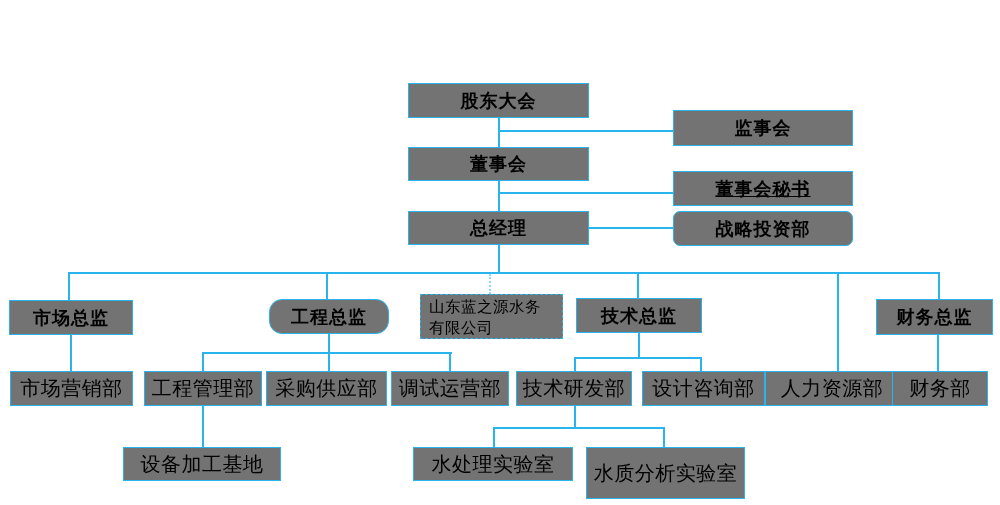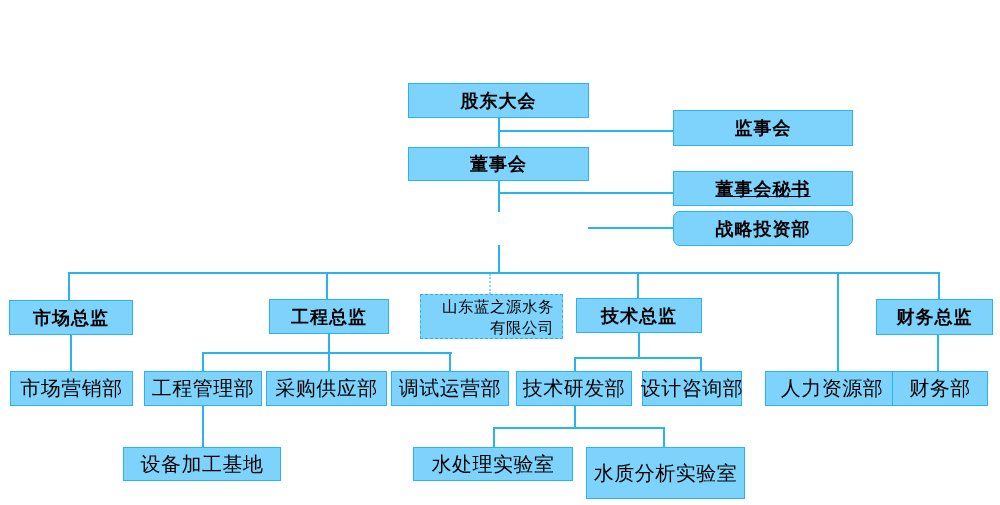--- a/index.html
+++ b/index.html
@@ -2,23 +2,23 @@
 <html style="--line: #2ab4ee; --line-light: #8ed9f6; --text: #000000; --background: #ffffff;"><head>
 <meta charset="utf-8">
 <style>
   html,body{margin:0;padding:0;background:#fff;}
   .canvas{
     position:relative;width:1000px;height:505px;background:var(--background,#fff);
     font-family:"Liberation Sans","DejaVu Sans",sans-serif;color:var(--text,#000);
     overflow:hidden;
   }
   .node{
-    position:absolute;box-sizing:border-box;background:#7dd3fc;
+    position:absolute;box-sizing:border-box;background:#737373;
     border:1.5px solid var(--line,#2ab4ee);
-    display:flex;align-items:center;justify-content:center;text-align:right;
+    display:flex;align-items:center;justify-content:center;text-align:left;
     white-space:nowrap;z-index:2;
   }
   .lv1{font-size:18px;font-weight:600;letter-spacing:1px;}
   .lv2{font-size:20px;font-weight:400;letter-spacing:0.5px;}
   .company{
     border-style:dashed;font-size:15.5px;font-weight:400;line-height:21px;
     white-space:normal;letter-spacing:0.5px;padding:0 8px;
   }
   .hline,.vline{position:absolute;background:var(--line,#2ab4ee);z-index:1;}
   .hline{height:2px;}
@@ -73,44 +73,45 @@
   <div class="vline" style="left:663px;top:427px;height:21px;"></div>
 
   <div class="node lv1" style="left:408px;top:83px;width:181px;height:35px;">股东大会</div>
 
   <div class="node lv1" style="left:673px;top:110px;width:180px;height:36px;">监事会</div>
 
   <div class="node lv1" style="left:408px;top:147px;width:181px;height:34px;">董事会</div>
 
   <div class="node lv1" style="left:673px;top:171px;width:180px;height:35px;text-decoration:underline;">董事会秘书</div>
 
+  <div class="node lv1" style="left:408px;top:211px;width:181px;height:34px;">总经理</div>
 
   <div class="node lv1" style="left:673px;top:211px;width:180px;height:35px;border-radius:7px;">战略投资部</div>
 
   <div class="node lv1" style="left:9px;top:300px;width:124px;height:35px;">市场总监</div>
 
-  <div class="node lv1" style="left:269px;top:299px;width:120px;height:35px;">工程总监</div>
+  <div class="node lv1" style="left:269px;top:299px;width:120px;height:35px;border-radius:13px;">工程总监</div>
 
   <div class="node company" style="left:420px;top:294px;width:143px;height:45px;">山东蓝之源水务有限公司</div>
 
   <div class="node lv1" style="left:576px;top:298px;width:126px;height:35px;">技术总监</div>
 
   <div class="node lv1" style="left:876px;top:299px;width:117px;height:36px;">财务总监</div>
 
   <div class="node lv2" style="left:10px;top:371px;width:123px;height:35px;">市场营销部</div>
 
   <div class="node lv2" style="left:144px;top:371px;width:118px;height:35px;">工程管理部</div>
 
   <div class="node lv2" style="left:266px;top:371px;width:121px;height:35px;">采购供应部</div>
 
   <div class="node lv2" style="left:391px;top:371px;width:118px;height:35px;">调试运营部</div>
 
   <div class="node lv2" style="left:516px;top:371px;width:116px;height:35px;">技术研发部</div>
 
-  <div class="node lv2" style="left:642px;top:371px;width:100px;height:35px;">设计咨询部</div>
+  <div class="node lv2" style="left:642px;top:371px;width:123px;height:35px;">设计咨询部</div>
 
   <div class="node lv2" style="left:765px;top:371px;width:134px;height:35px;">人力资源部</div>
 
   <div class="node lv2" style="left:892px;top:371px;width:96px;height:35px;">财务部</div>
 
   <div class="node lv2" style="left:123px;top:447px;width:158px;height:34px;">设备加工基地</div>
 
   <div class="node lv2" style="left:413px;top:447px;width:160px;height:34px;">水处理实验室</div>
 
   <div class="node lv2" style="left:586px;top:447px;width:159px;height:52px;">水质分析实验室</div>

